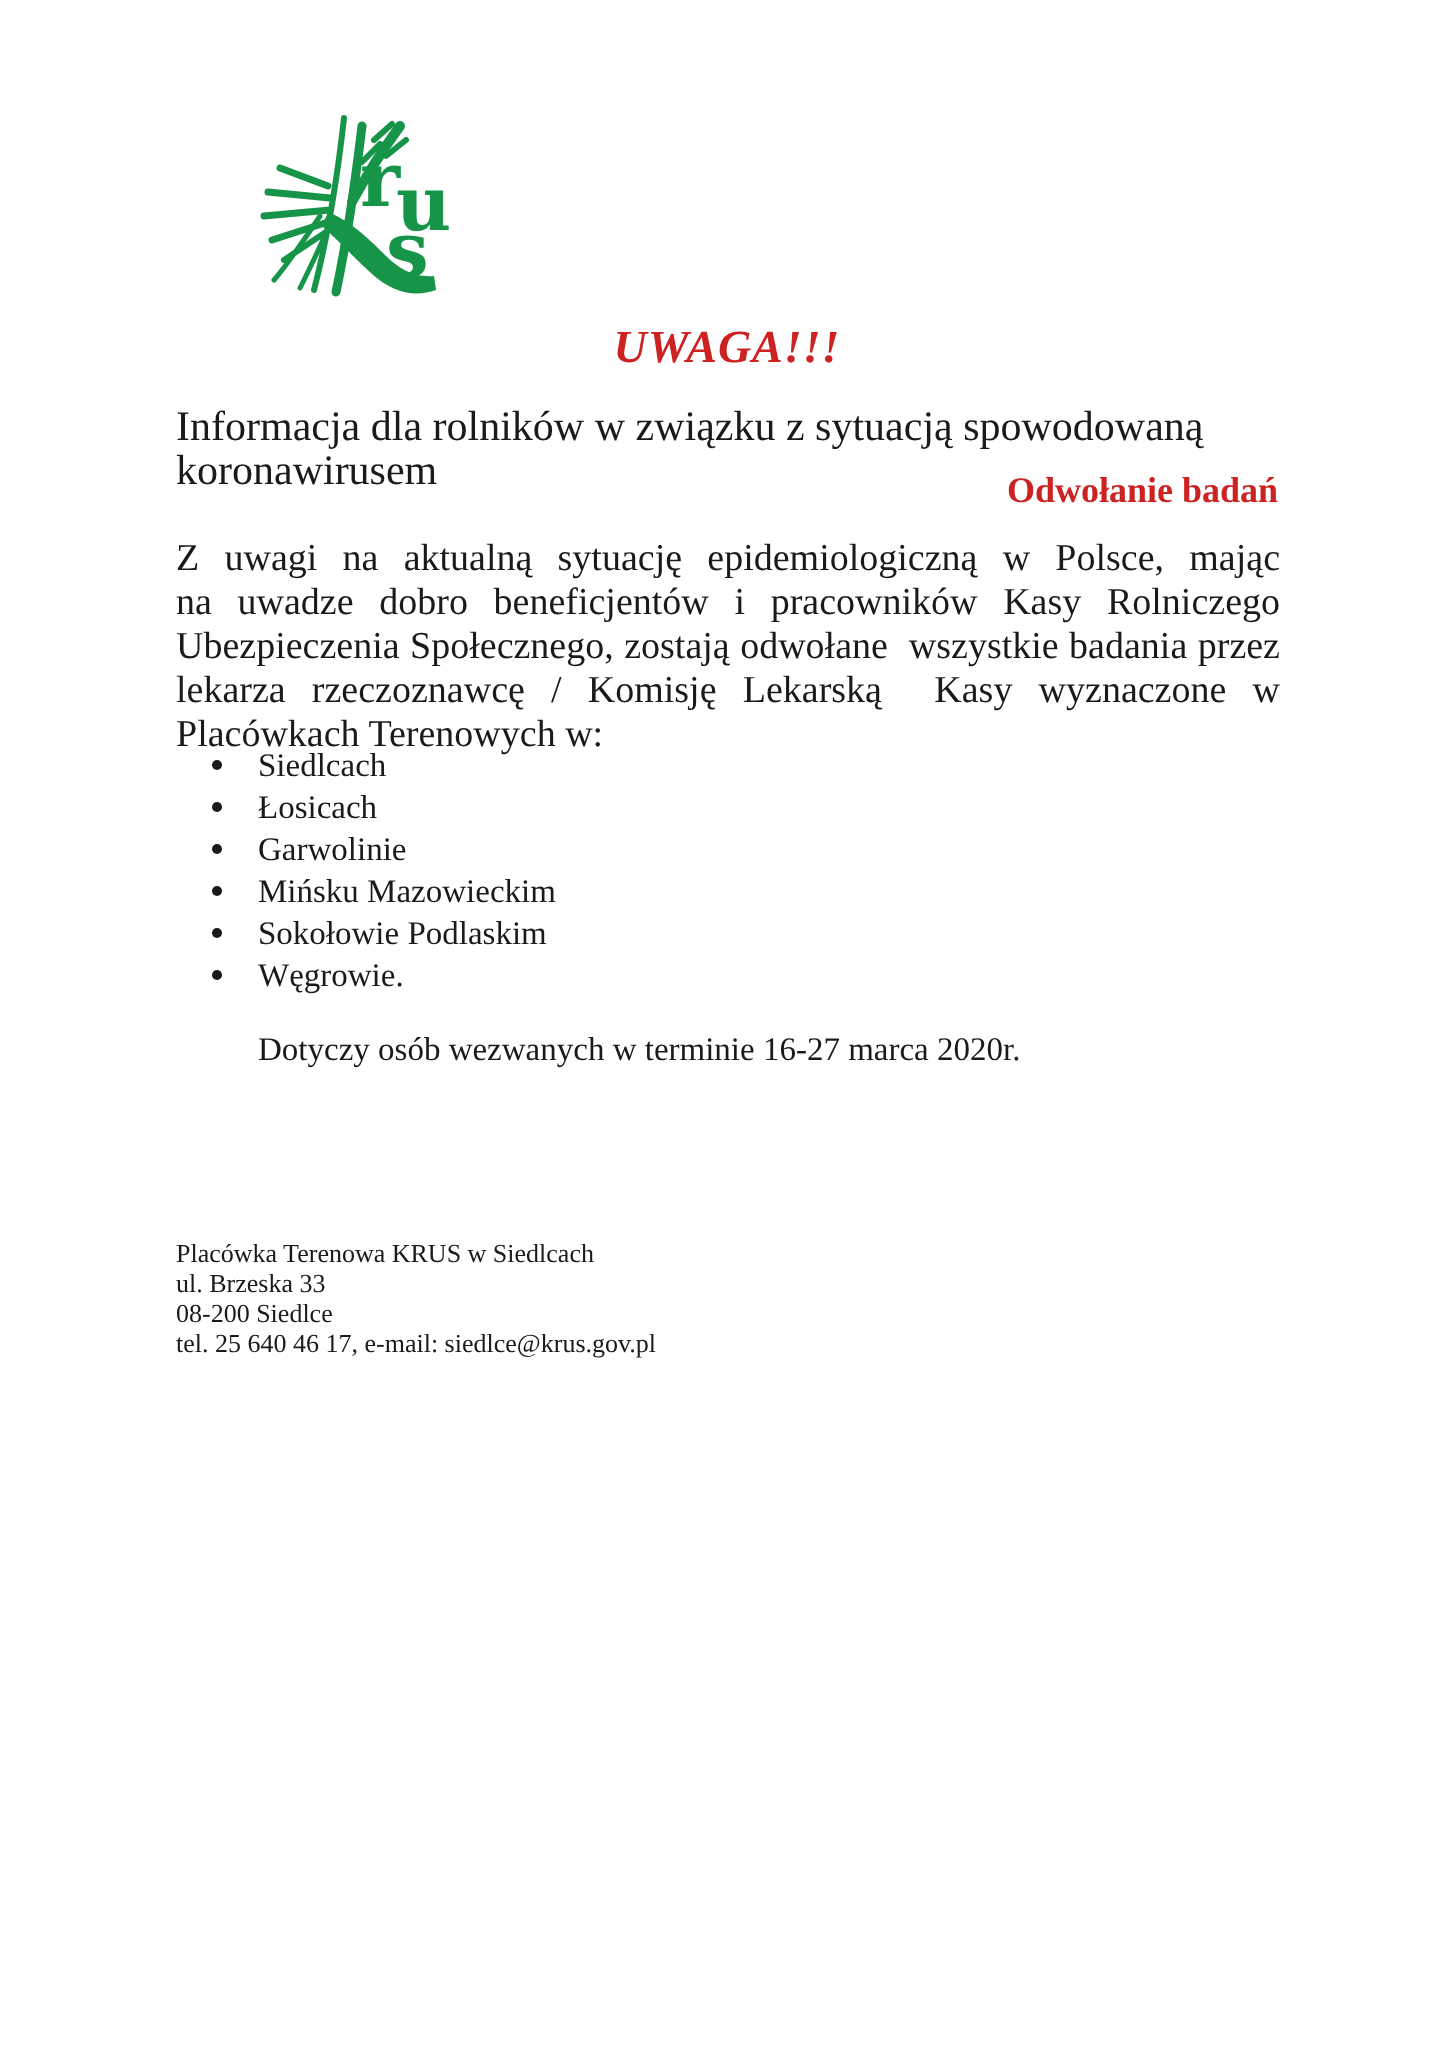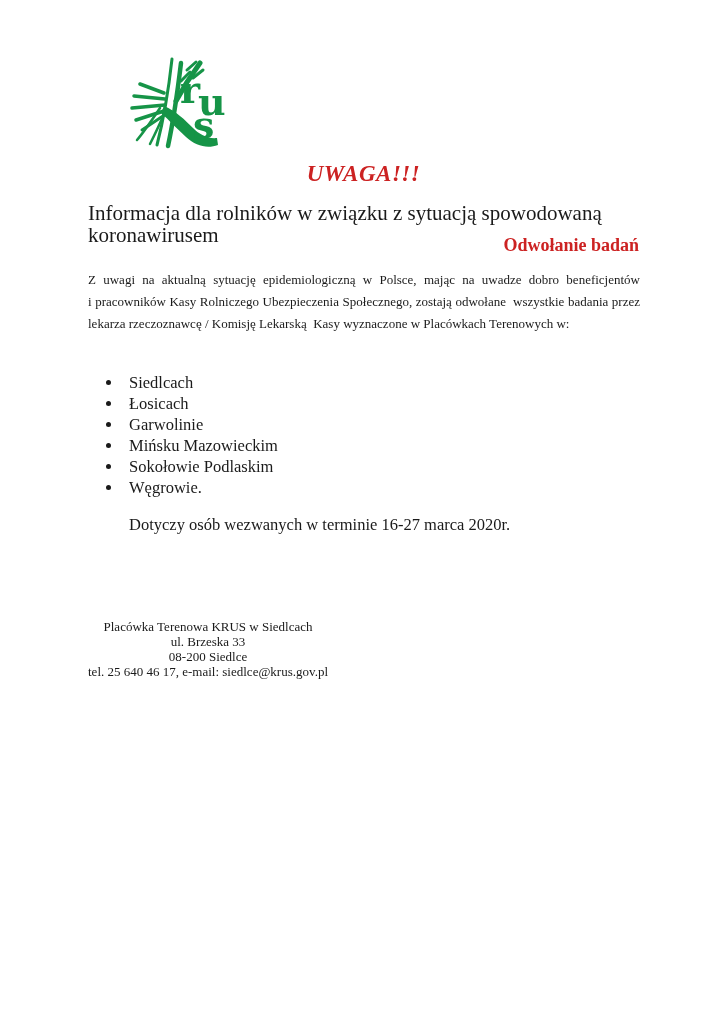--- a/index.html
+++ b/index.html
@@ -58,21 +58,21 @@
     line-height: 23px;
     font-weight: 700;
     color: #cc2222;
   }
   .para {
     position: absolute;
     left: 88px;
     top: 269px;
     width: 552px;
     margin: 0;
-    font-size: 13px;
+    font-size: 19px;
     line-height: 22px;
     text-align: justify;
   }
   .locations {
     position: absolute;
     left: 106px;
     top: 372px;
     margin: 0;
     padding: 0;
     list-style: none;
@@ -99,21 +99,20 @@
     font-size: 16.5px;
     line-height: 22px;
     text-align: center;
   }
   .contact {
     position: absolute;
     left: 88px;
     top: 619px;
     font-size: 13px;
     line-height: 15px;
-    text-align: center;
   }
   .contact p { margin: 0; }
 </style>
 </head>
 <body>
 
 <div class="page">
 
   <div class="krus-logo">
     <svg viewBox="0 0 102 93" xmlns="http://www.w3.org/2000/svg" aria-hidden="true">

